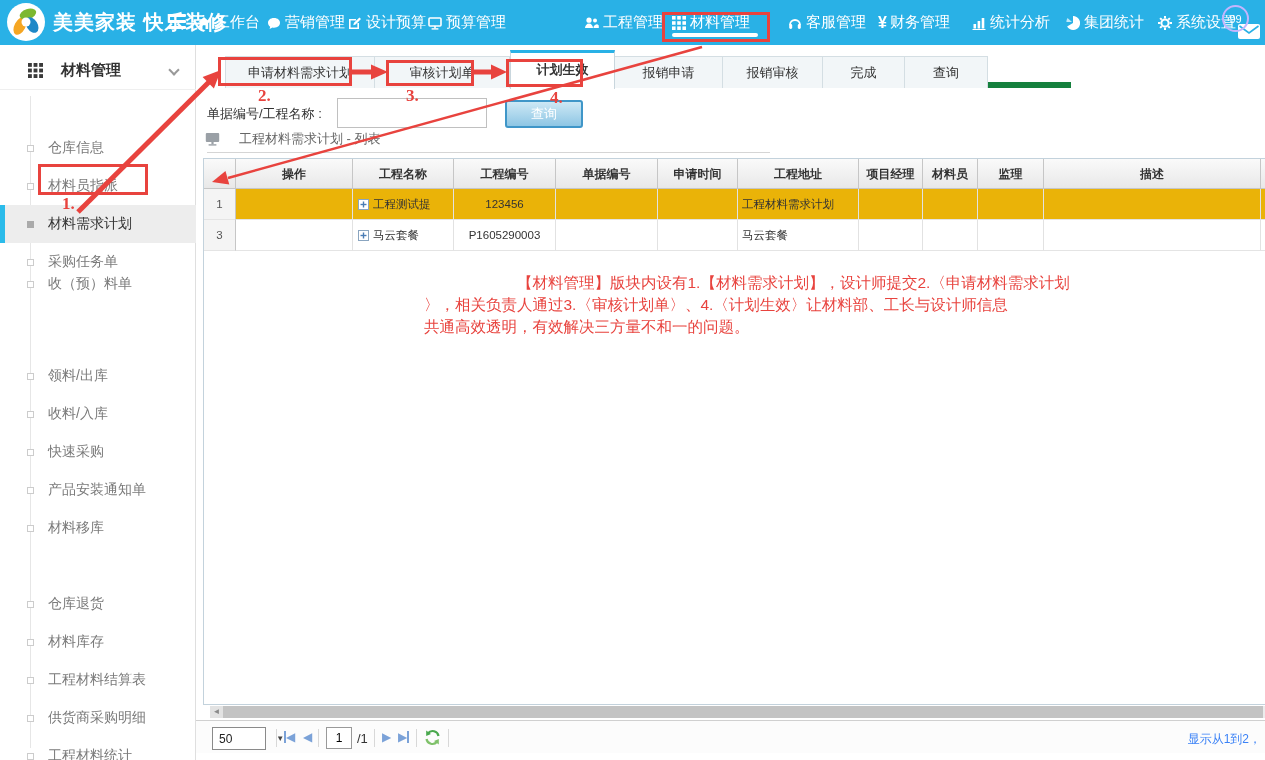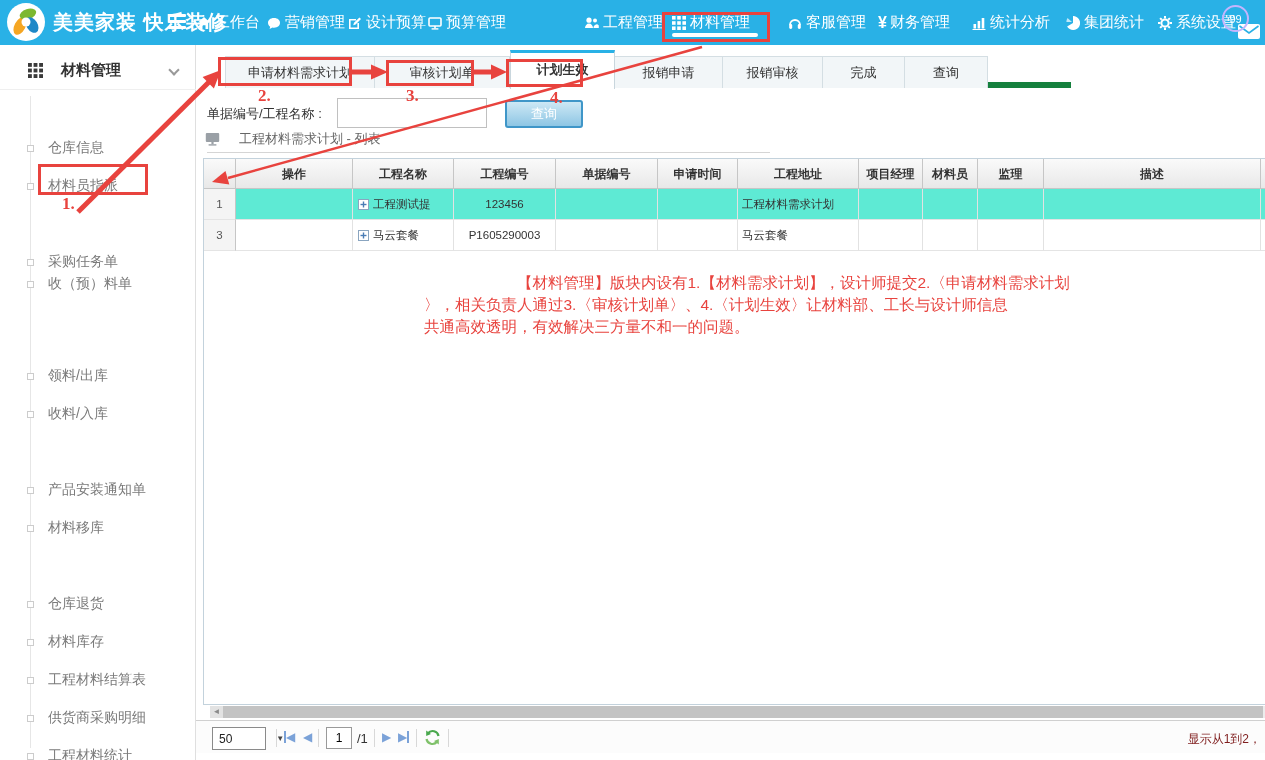--- a/index.html
+++ b/index.html
@@ -50,21 +50,21 @@
   .list-title { position:absolute; left:205px; top:130px; display:flex; align-items:center; }
   .list-title .txt { font-size:13px; color:#666; margin-left:19px; }
   .list-divider { position:absolute; left:207px; top:152px; width:563px; height:1px; background:#d5d5d5; }
 
   
   .grid { position:absolute; left:203px; top:158px; width:1062px; height:547px; border:1px solid #c3d2dc; border-right:none; overflow:hidden; background:#fff; }
   .trow { display:flex; width:1102px; }
   .hrow .c { height:30px; line-height:30px; background:linear-gradient(#fafafa,#e8e8e8); border-right:1px solid #c6c6c6; border-bottom:1px solid #c6c6c6;
       font-size:12px; font-weight:bold; color:#333; text-align:center; white-space:nowrap; overflow:hidden; }
   .brow .c { height:31px; line-height:31px; border-right:1px solid #e2e2e2; border-bottom:1px solid #e4e4e4; font-size:11.5px; color:#333; white-space:nowrap; overflow:hidden; }
-  .brow.hl .c { background:#5eead4; }
+  .brow.hl .c { background:#eab308; }
   .brow .c.numc, .brow.hl .c.numc { background:#f4f4f4; border-right:1px solid #c6c6c6; text-align:center; color:#555; }
   .c0{width:32px} .c1{width:117px} .c2{width:101px} .c3{width:102px} .c4{width:102px} .c5{width:80px}
   .c6{width:121px} .c7{width:64px} .c8{width:55px} .c9{width:66px} .c10{width:217px} .c11{width:45px}
   .cellname { text-align:left; padding-left:5px; display:flex; align-items:center; }
   .cellname .exp { display:inline-flex; margin-right:4px; }
   .celladdr { text-align:left; padding-left:4px; }
   .cellcode { text-align:center; font-size:11px; }
 
   
   .hscroll { position:absolute; left:210px; top:706px; width:1055px; height:12px; background:#ececec; display:flex; }
@@ -74,21 +74,21 @@
   .psel { position:absolute; left:16px; top:6px; width:54px; height:23px; border:1px solid #8a8a8a; background:#fff; font-size:12px; color:#222;
       display:flex; align-items:center; cursor:pointer;gap:44px; }
   .psel .v { margin-left:6px; flex:1; }
   .psel .car { font-size:8px; color:#444; margin-right:4px; }
   .psep { position:absolute; top:8px; width:1px; height:18px; background:#d8d8d8; }
   .pnav { position:absolute; top:6px; color:#7ba2d8; font-size:12px; cursor:pointer; display:flex; align-items:center; height:20px; }
   .pnav .bar { width:2px; height:12px; background:#7ba2d8; }
   .pinput { position:absolute; left:130px; top:6px; width:26px; height:22px; border:1px solid #999; text-align:center; font-size:12px; }
   .pof { position:absolute; left:161px; top:10px; font-size:13px; color:#333; }
   .prefresh { position:absolute; left:228px; top:8px; cursor:pointer; }
-  .pstatus { position:absolute; right:4px; top:10px; font-size:12px; color:#7f1d1d; white-space:nowrap; }
+  .pstatus { position:absolute; right:4px; top:10px; font-size:12px; color:#3b82f6; white-space:nowrap; }
 
   
   .ovl { position:absolute; left:0; top:0; width:1265px; height:760px; z-index:40; pointer-events:none; }
   .rbox { position:absolute; border:3px solid #e8433e; z-index:41; pointer-events:none; }
   .steplbl { position:absolute; color:#e8433e; font-size:17px; font-weight:bold; font-family:"Liberation Serif",serif; z-index:42; pointer-events:none; }
   .note { position:absolute; left:424px; top:272px; width:845px; color:#e8433e; font-size:15.5px; line-height:22px; z-index:42; pointer-events:none; }
   .note .l1 { padding-left:93px; }
 </style>
 </head>
 <body>
@@ -260,35 +260,44 @@
   <div class="tree-line"></div>
 
   <div class="sb-item" style="top:84px">
       <span class="bullet"></span>
       <span class="lbl">仓库信息</span>
     </div>
   <div class="sb-item" style="top:122px">
       <span class="bullet"></span>
       <span class="lbl">材料员指派</span>
     </div>
+  <div class="sb-item sel" style="top:160px">
+      <span class="bar"></span>
+      <span class="bullet"></span>
+      <span class="lbl">材料需求计划</span>
+    </div>
   <div class="sb-item" style="top:198px">
       <span class="bullet"></span>
       <span class="lbl">采购任务单</span>
     </div>
   <div class="sb-item" style="top:220px">
       <span class="bullet"></span>
       <span class="lbl">收（预）料单</span>
     </div>
   <div class="sb-item" style="top:312px">
       <span class="bullet"></span>
       <span class="lbl">领料/出库</span>
     </div>
   <div class="sb-item" style="top:350px">
       <span class="bullet"></span>
       <span class="lbl">收料/入库</span>
+    </div>
+  <div class="sb-item" style="top:388px">
+      <span class="bullet"></span>
+      <span class="lbl">快速采购</span>
     </div>
   <div class="sb-item" style="top:426px">
       <span class="bullet"></span>
       <span class="lbl">产品安装通知单</span>
     </div>
   <div class="sb-item" style="top:464px">
       <span class="bullet"></span>
       <span class="lbl">材料移库</span>
     </div>
   <div class="sb-item" style="top:540px">

